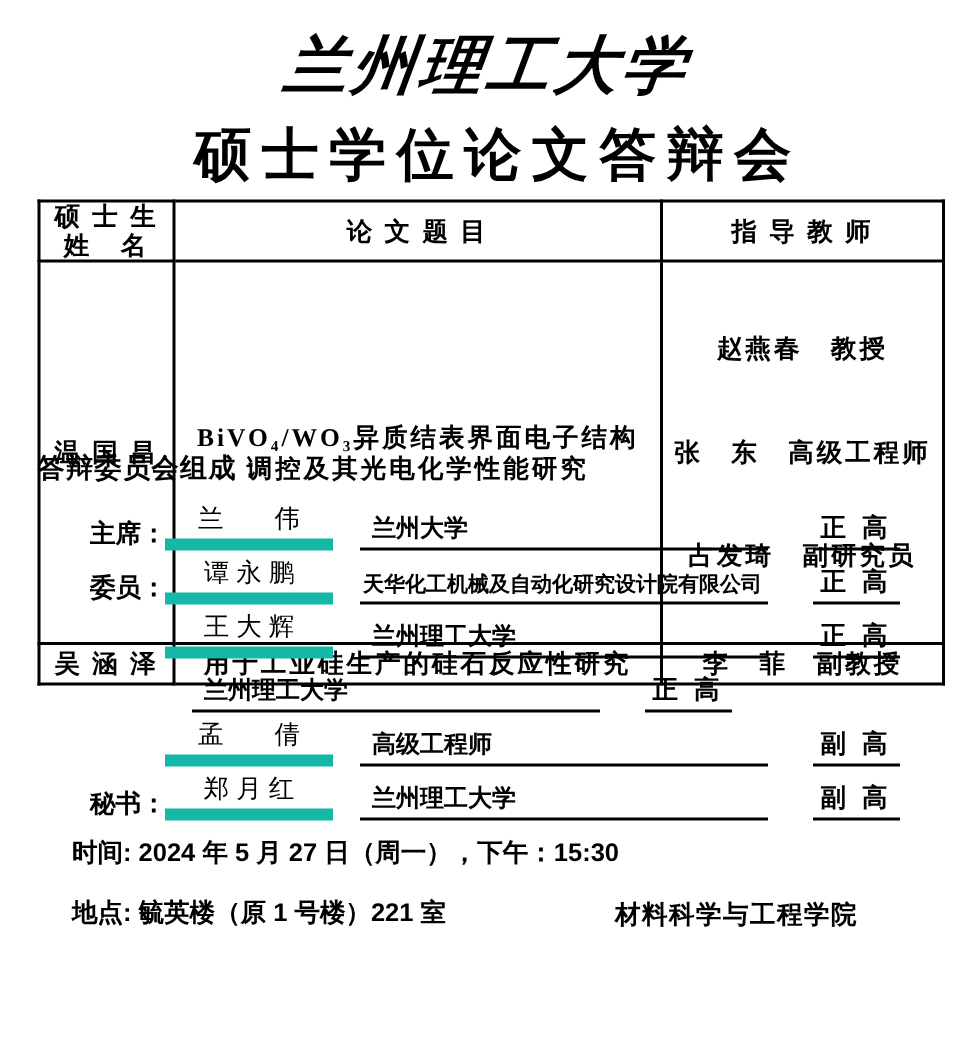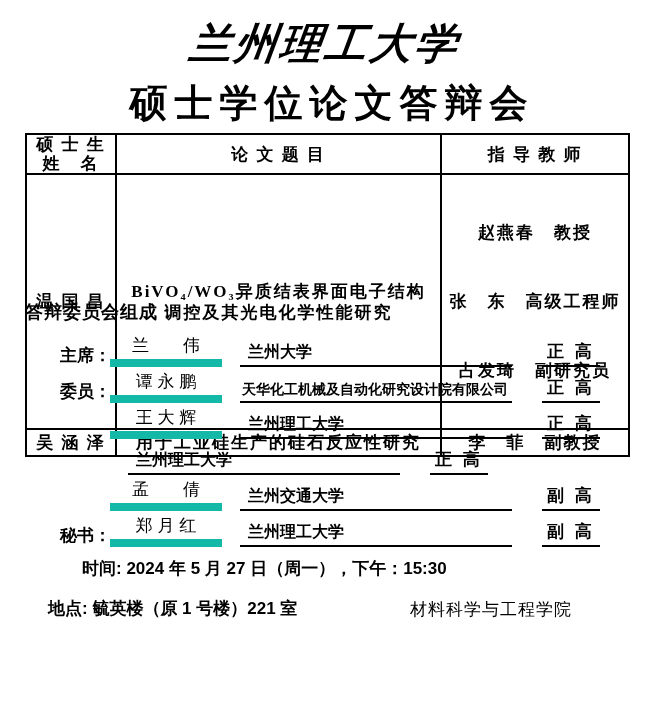--- a/index.html
+++ b/index.html
@@ -60,31 +60,31 @@
   .c-affil.narrow { font-size:14px; letter-spacing:0; padding-left:2px; }
   .c-rank {
     flex:0 0 auto; margin-left:30px; padding:0 5px 2px;
     border-bottom:2px solid #000; font-size:17px; font-weight:bold; letter-spacing:3px; white-space:pre;
   }
 
   
   .footer-time {
     position:absolute; top:557px; left:48px;
     font-family:"Liberation Sans","DejaVu Sans",sans-serif;
-    font-size:17px; font-weight:bold;margin-left:34px;
+    font-size:17px; font-weight:bold;
   }
   .footer-place {
     position:absolute; top:597px; left:48px;
     font-family:"Liberation Sans","DejaVu Sans",sans-serif;
     font-size:17px; font-weight:bold;
   }
   .footer-dept {
     position:absolute; top:598px; left:410px;
     font-family:"Liberation Sans","DejaVu Sans",sans-serif;
-    font-size:17px; font-weight:normal; letter-spacing:1px;
+    font-size:17px; font-weight:bold; letter-spacing:1px;
   }
 </style>
 </head>
 <body>
 
 <div class="logo">兰州理工大学</div>
 <div class="doc-title">硕士学位论文答辩会</div>
 
 <table class="students">
   <colgroup>
@@ -145,21 +145,21 @@
 
     <div class="c-row">
       <span class="c-role"></span>
       <span class="c-affil">兰州理工大学</span>
       <span class="c-rank">正 高</span>
     </div>
 
     <div class="c-row">
       <span class="c-role"></span>
       <span class="c-name">孟　　倩</span>
-      <span class="c-affil">兰州交通大学</span>
+      <span class="c-affil">高级工程师</span>
       <span class="c-rank">副 高</span>
     </div>
 
     <div class="c-row">
       <span class="c-role">秘书：</span>
       <span class="c-name">郑 月 红</span>
       <span class="c-affil">兰州理工大学</span>
       <span class="c-rank">副 高</span>
     </div>
 

